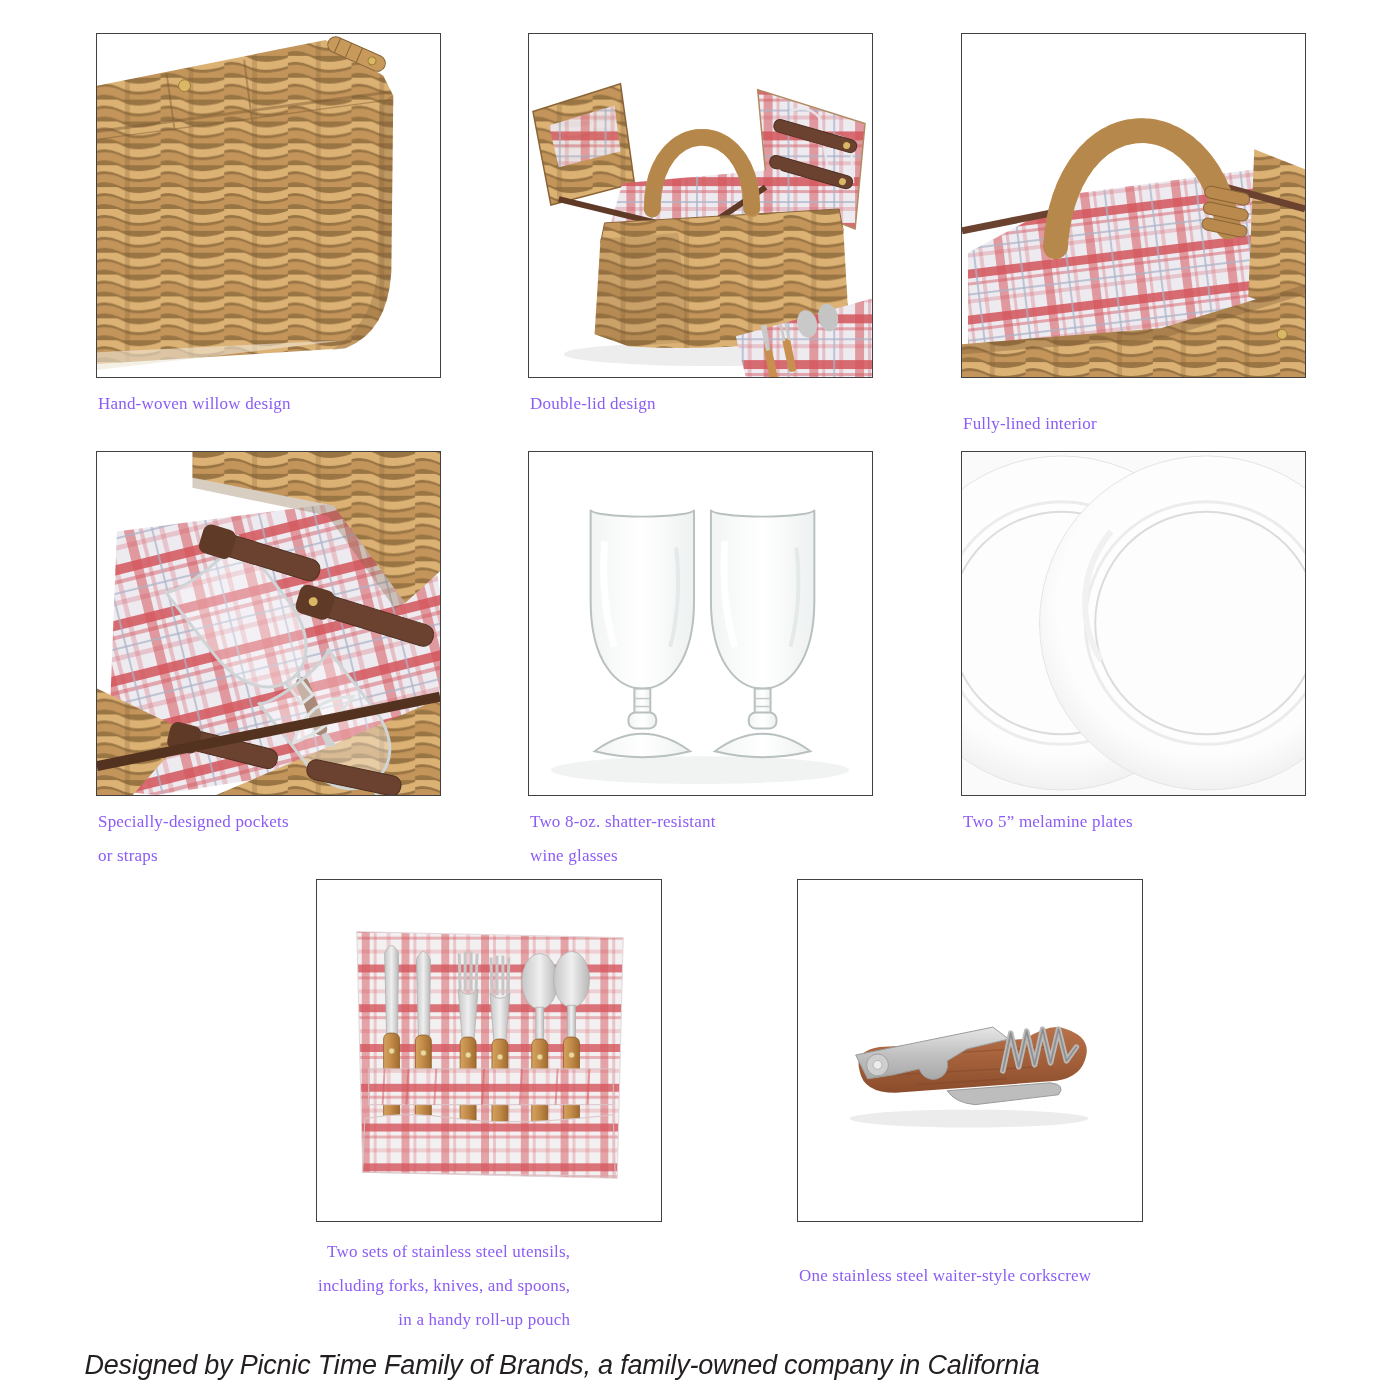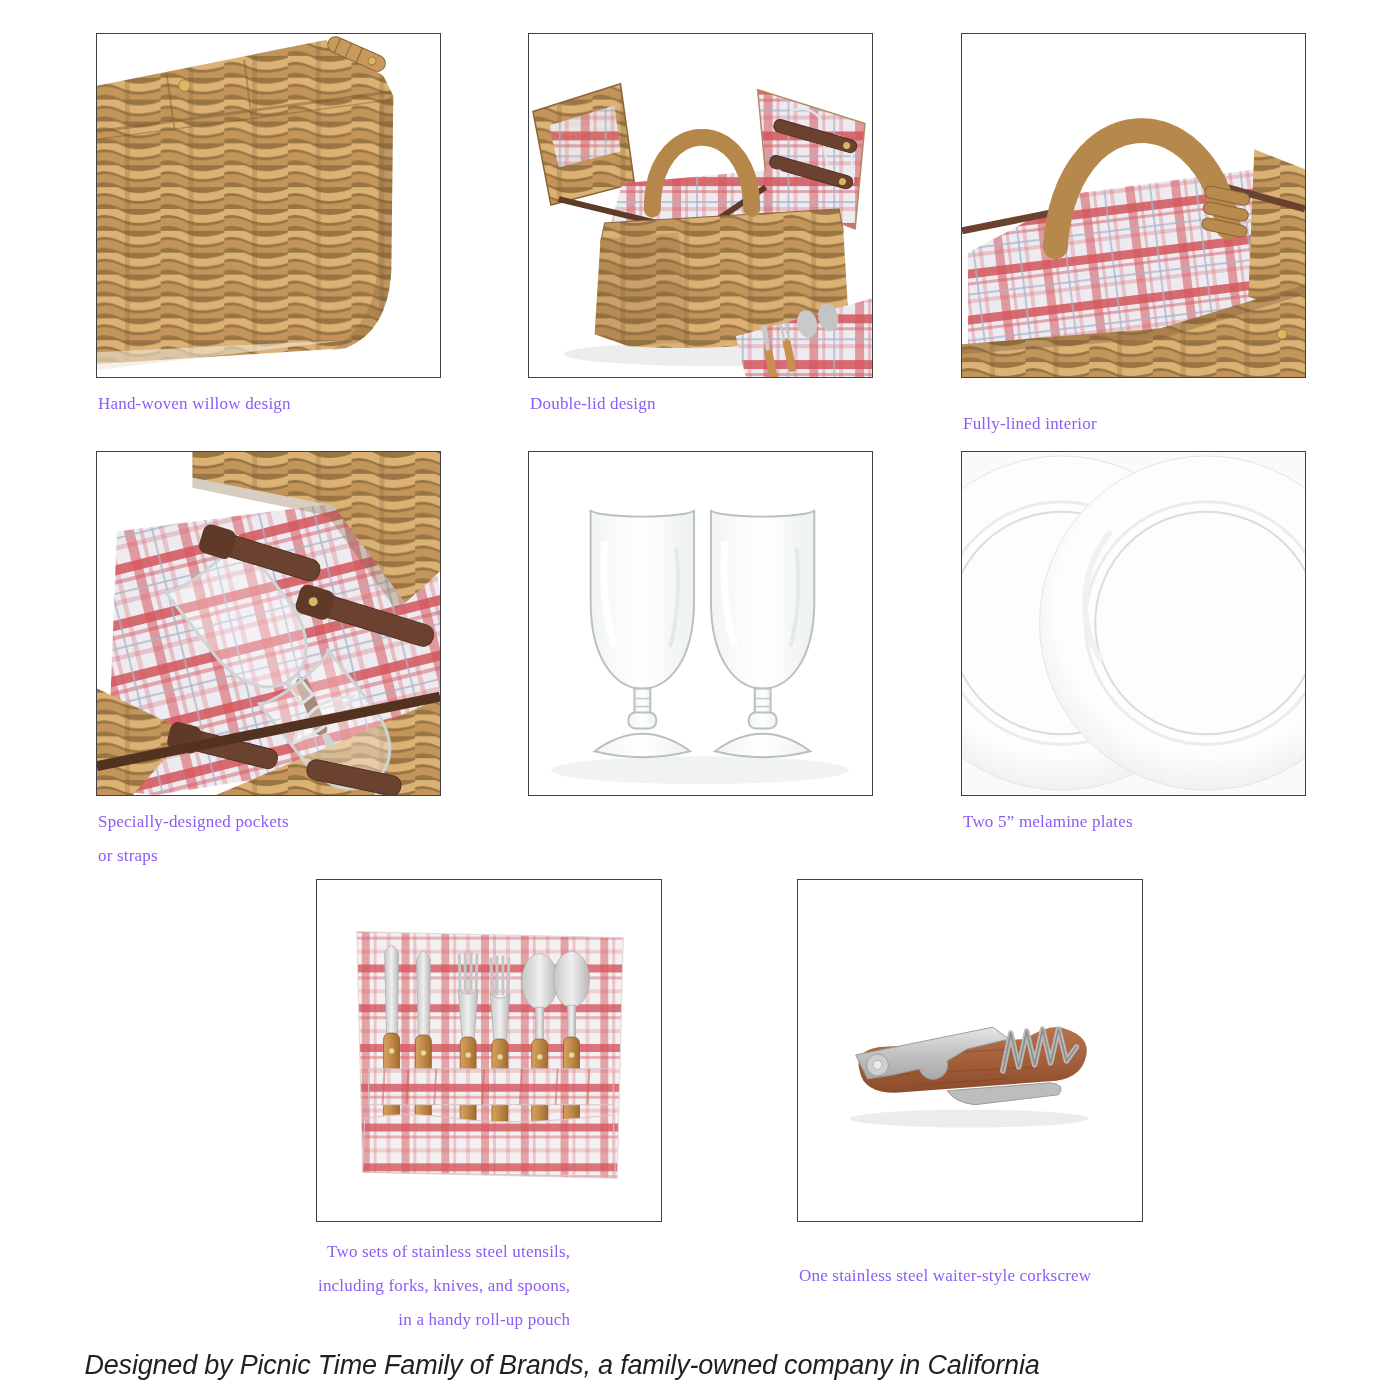--- a/index.html
+++ b/index.html
@@ -414,20 +414,22 @@
       <path d="M206 192 L214 154 L222 188 L230 152 L238 186 L246 150 L254 184 L262 150 L270 182 L280 168" fill="none" stroke="#b9b9b9" stroke-width="5.5" stroke-linejoin="round" stroke-linecap="round"></path>
       <path d="M206 192 L214 154 L222 188 L230 152 L238 186 L246 150 L254 184 L262 150 L270 182 L280 168" fill="none" stroke="#8f8f8f" stroke-width="1.8" stroke-linejoin="round" stroke-linecap="round"></path>
     </svg>
   </figure>
 
   <div class="caption c1">Hand-woven willow design</div>
   <div class="caption c2">Double-lid design</div>
   <div class="caption c3">Fully-lined interior</div>
   <div class="caption c4">Specially-designed pockets
 or straps</div>
+  <div class="caption c5">Two 8-oz. shatter-resistant
+wine glasses</div>
   <div class="caption c6">Two 5” melamine plates</div>
   <div class="caption c7">Two sets of stainless steel utensils,
 including forks, knives, and spoons,
 in a handy roll-up pouch</div>
   <div class="caption c8">One stainless steel waiter-style corkscrew</div>
 
   <div class="footer">Designed by Picnic Time Family of Brands, a family-owned company in California</div>
 </div>
 
 </body></html>

